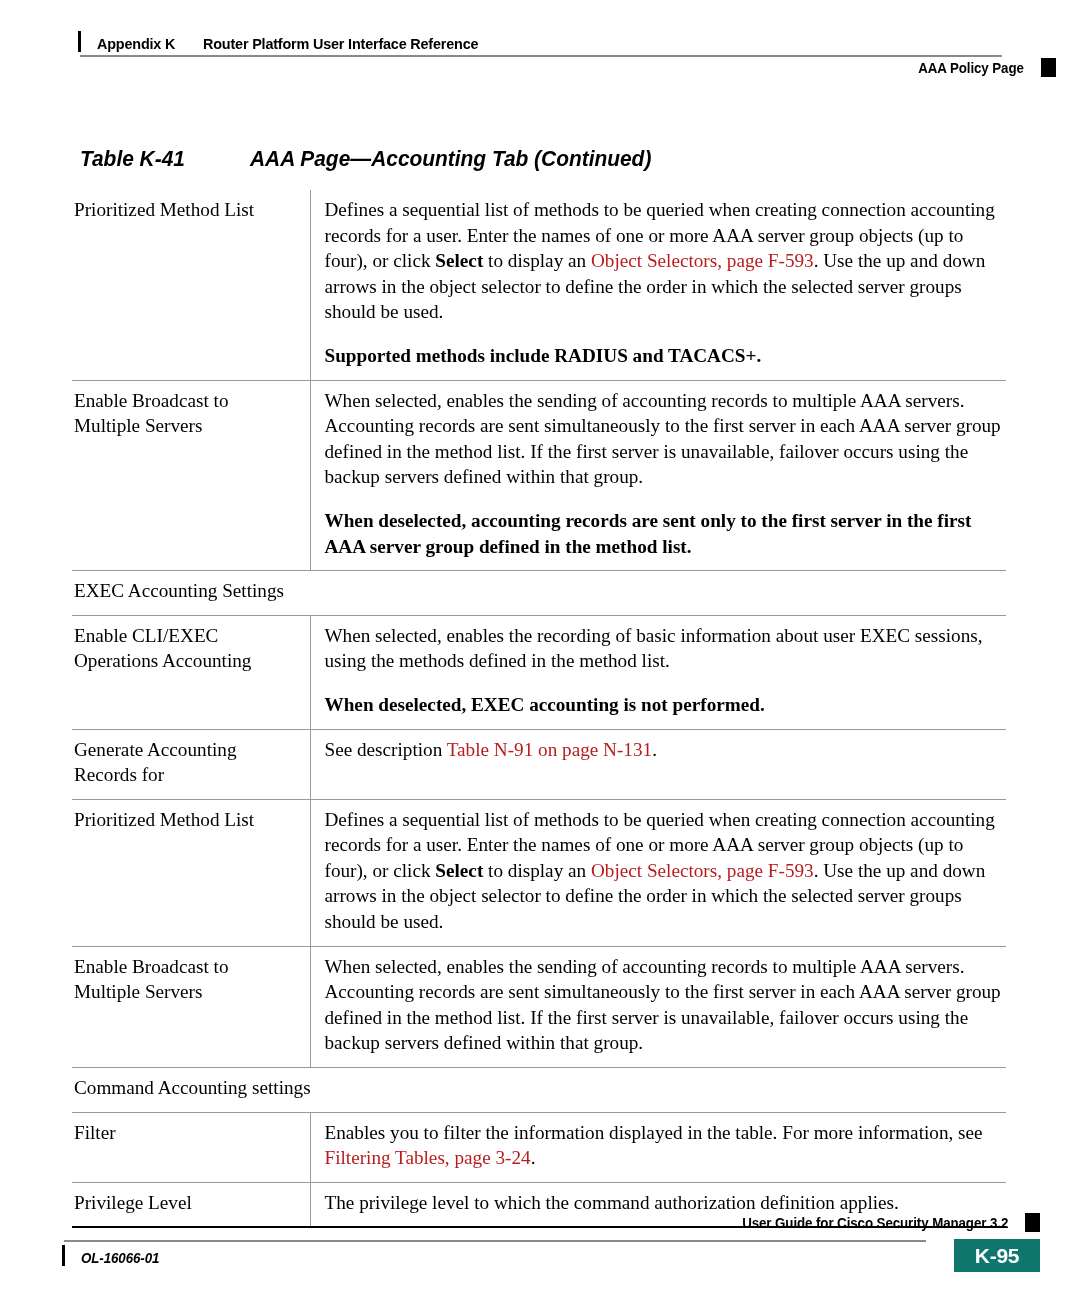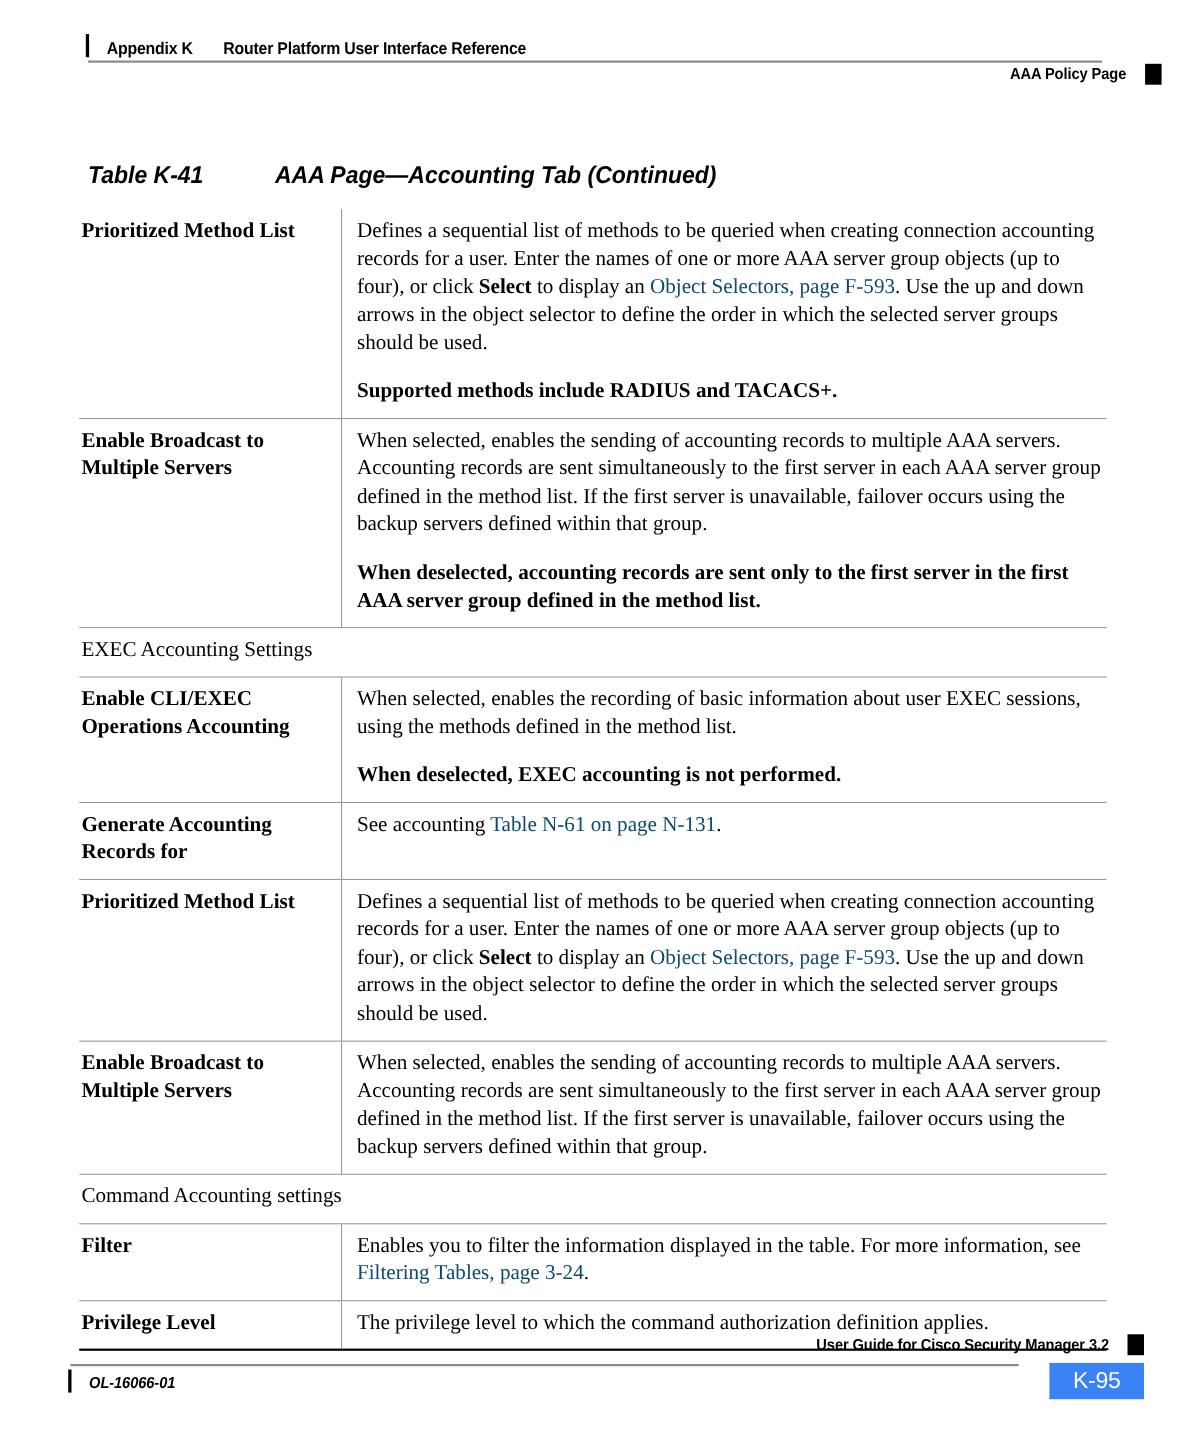--- a/index.html
+++ b/index.html
@@ -138,21 +138,20 @@
     border-top: 1.4px solid #9a9a9a;
     vertical-align: top;
     padding: 7px 0 11px 0;
   }
   .doc-table tr:first-child > td {
     border-top: none;
   }
   .doc-table td.label {
     padding-right: 14px;
     padding-left: 2px;
-    font-weight: bold;
   }
   .doc-table td.desc {
     border-left: 1.4px solid #9a9a9a;
     padding-left: 14px;
     padding-right: 4px;
   }
   .doc-table td.section {
     padding-left: 2px;
     padding-right: 4px;
   }
@@ -162,21 +161,21 @@
 
   .doc-table p {
     margin: 0;
   }
   .doc-table p + p {
     margin-top: 18px;
     font-weight: bold;
   }
 
   .lnk {
-    color: #0c4a6e;
+    color: #b91c1c;
   }
   .bld {
     font-weight: bold;
   }
 
   
   .page-footer {
     position: absolute;
     left: 0;
     bottom: 36px;
@@ -237,24 +236,24 @@
     white-space: nowrap;
     transform: scaleX(0.92);
     transform-origin: left center;
   }
   .ftr-badge {
     position: absolute;
     right: 40px;
     top: 26px;
     min-width: 86px;
     height: 33px;
-    background: #3b82f6;
+    background: #0f766e;
     color: #fff;
     font-family: "Liberation Sans", sans-serif;
-    font-weight: normal;
+    font-weight: bold;
     font-size: 21px;
     display: flex;
     align-items: center;
     justify-content: center;
     letter-spacing: -0.3px;
   }
 </style>
 </head>
 <body>
 
@@ -302,21 +301,21 @@
       <tr>
         <td class="label">Enable CLI/EXEC Operations Accounting</td>
         <td class="desc">
           <p><span>When selected, enables the recording of basic information about user EXEC sessions, using the methods defined in the method list.</span></p>
           <p><span>When deselected, EXEC accounting is not performed.</span></p>
         </td>
       </tr>
       <tr>
         <td class="label">Generate Accounting Records for</td>
         <td class="desc">
-          <p><span>See accounting </span><span class="lnk">Table N-61 on page N-131</span><span>.</span></p>
+          <p><span>See description </span><span class="lnk">Table N-91 on page N-131</span><span>.</span></p>
         </td>
       </tr>
       <tr>
         <td class="label">Prioritized Method List</td>
         <td class="desc">
           <p><span>Defines a sequential list of methods to be queried when creating connection accounting records for a user. Enter the names of one or more AAA server group objects (up to four), or click </span><span class="bld">Select</span><span> to display an </span><span class="lnk">Object Selectors, page F-593</span><span>. Use the up and down arrows in the object selector to define the order in which the selected server groups should be used.</span></p>
         </td>
       </tr>
       <tr>
         <td class="label">Enable Broadcast to Multiple Servers</td>

